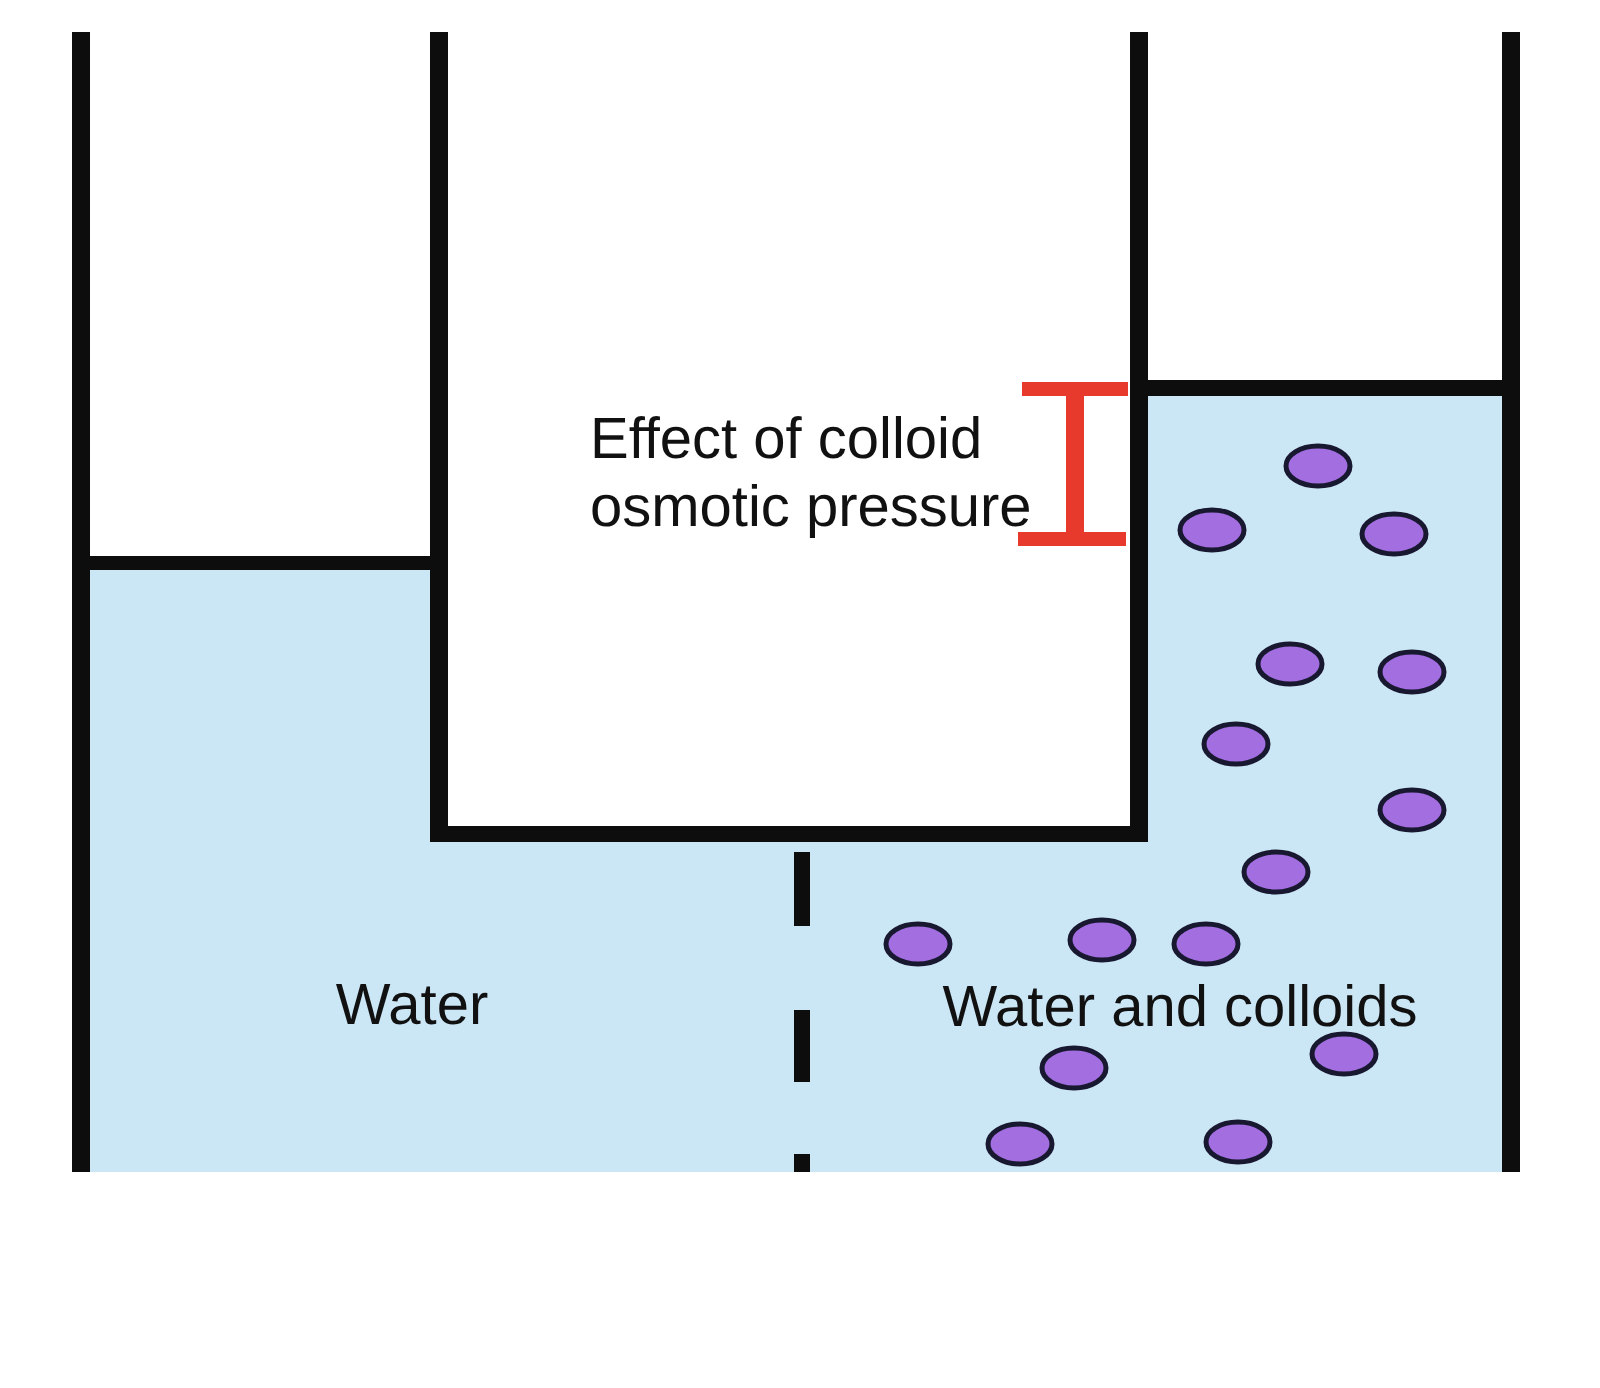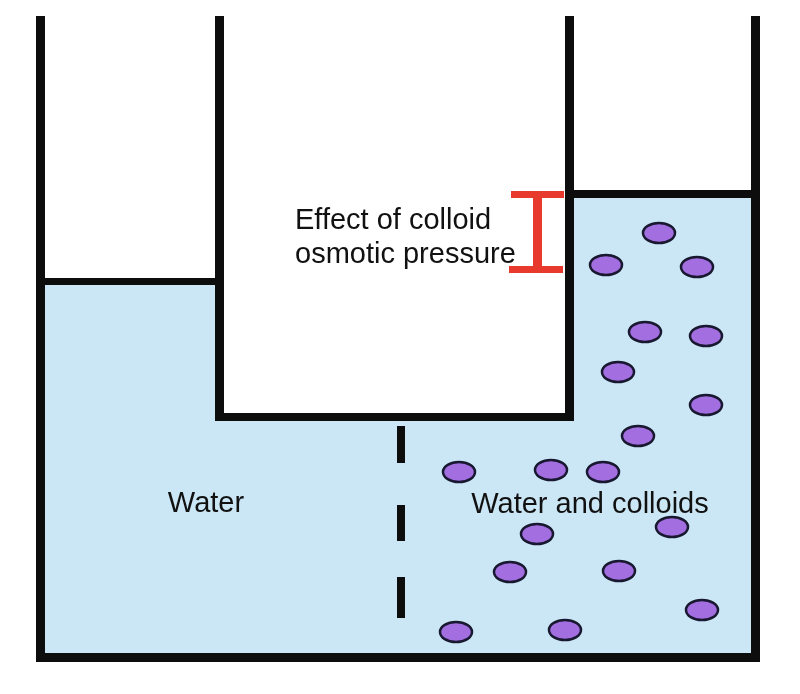--- a/index.html
+++ b/index.html
@@ -1,19 +1,19 @@
 <!DOCTYPE html>
 <html><head>
 <meta charset="utf-8">
 <style>
   html, body { margin: 0; padding: 0; background: #ffffff; }
   .canvas {
     position: relative;
     width: 800px;
-    height: 694px;
+    height: 586px;
     background: #ffffff;
     overflow: hidden;
   }
   svg { display: block; }
   .diagram-text {
     font-family: "Liberation Sans", sans-serif;
     font-size: 29px;
     font-weight: 500;
   }
 </style>

